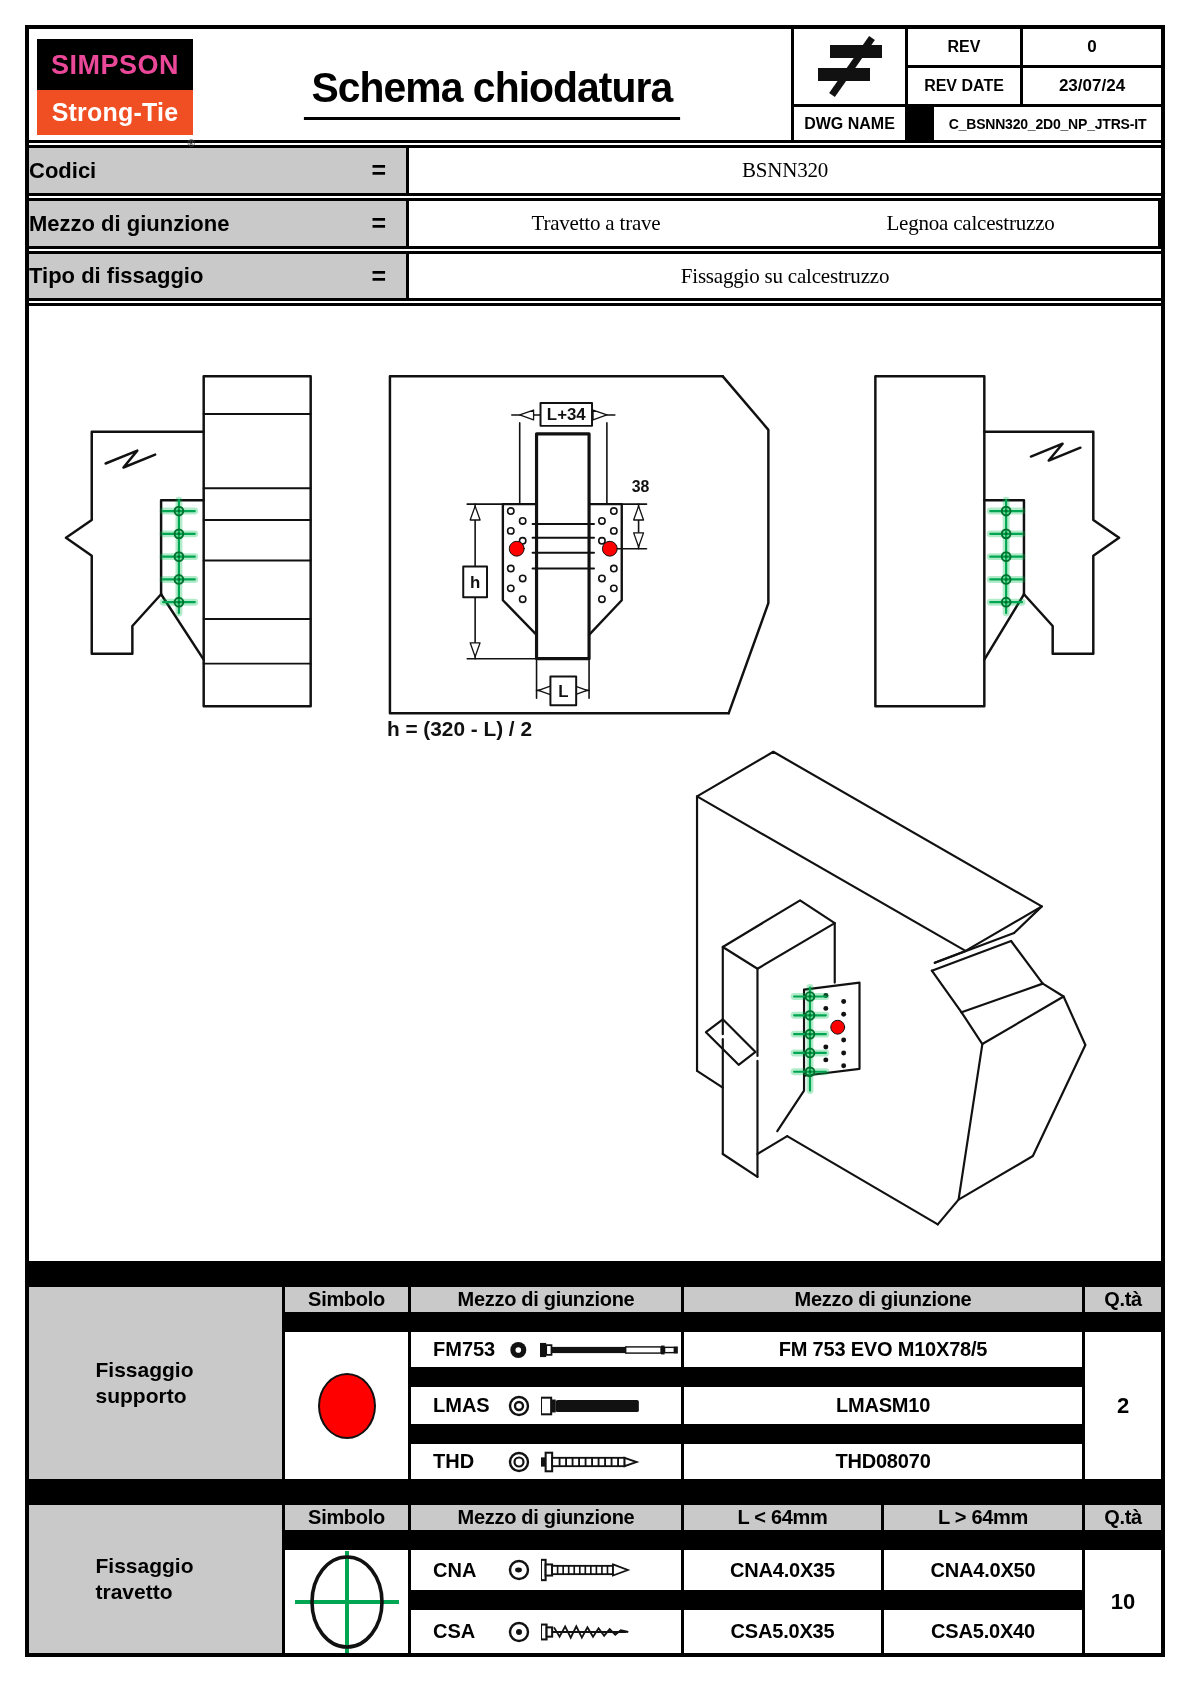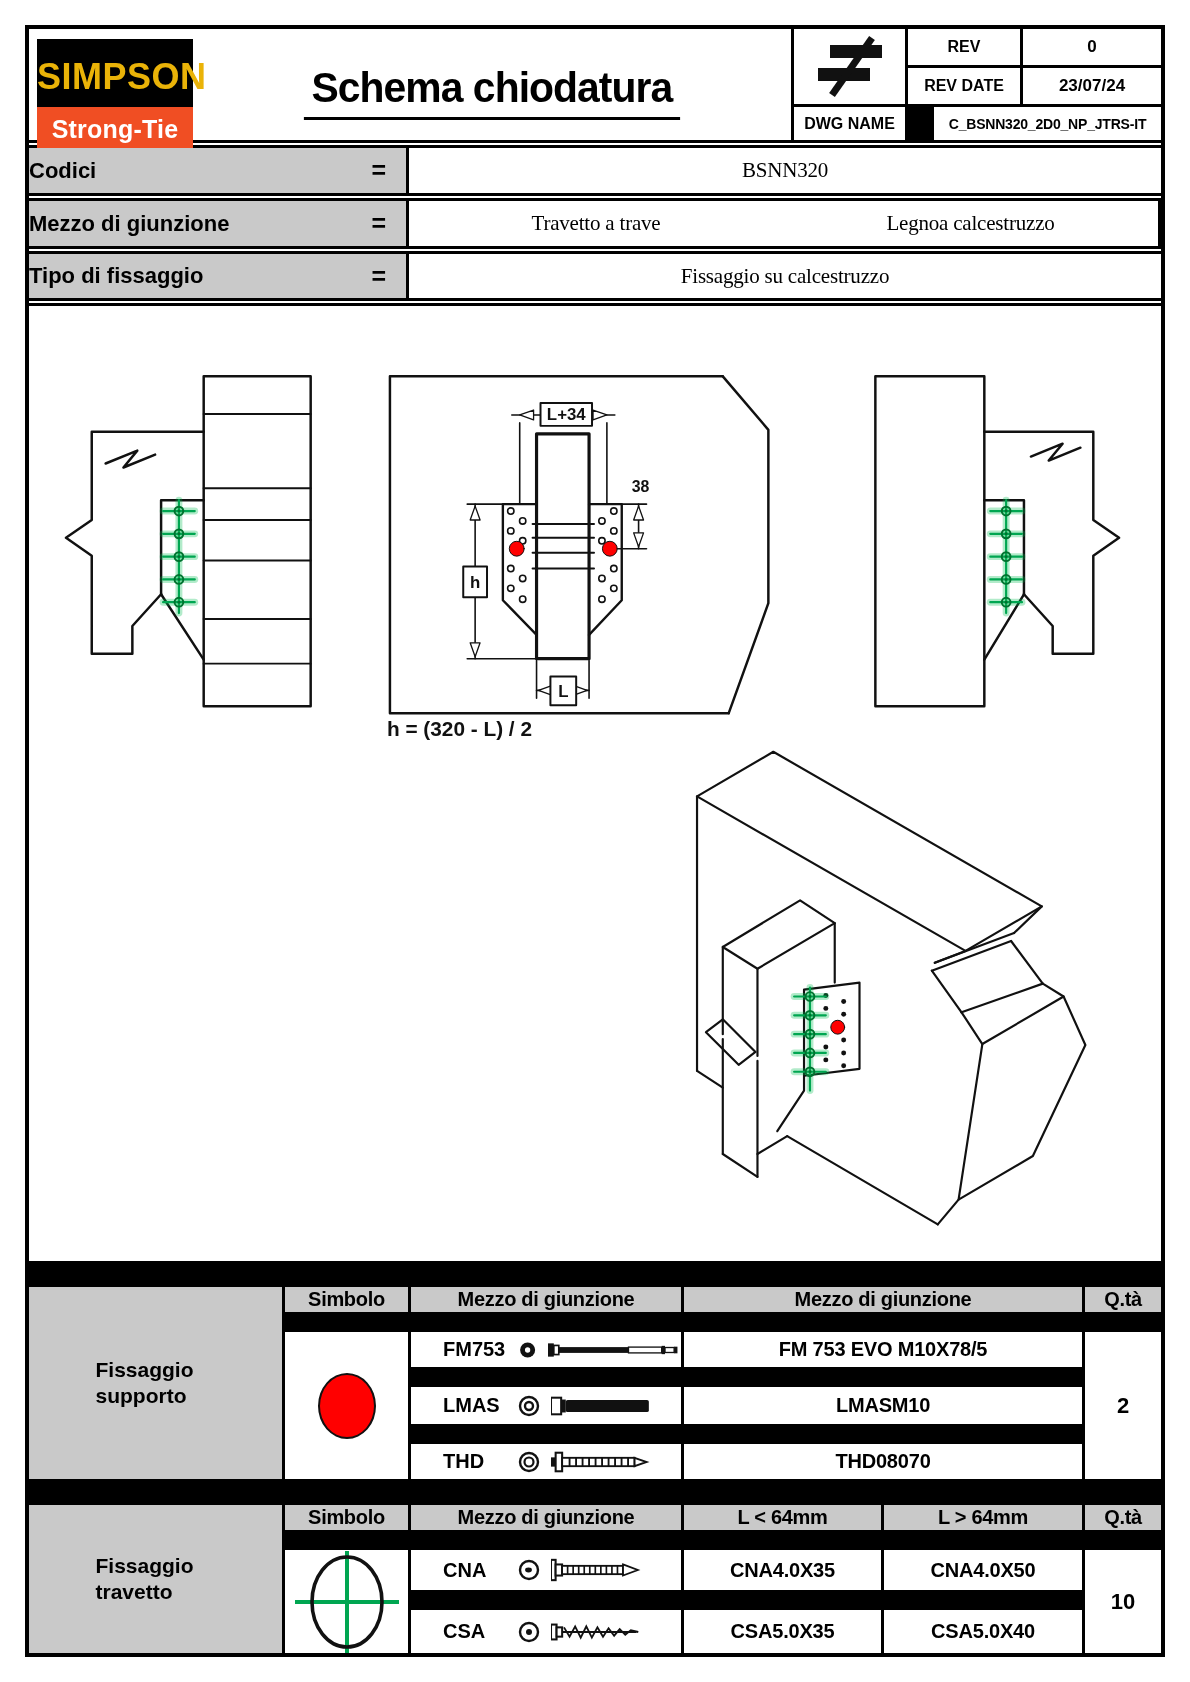--- a/index.html
+++ b/index.html
@@ -9,22 +9,22 @@
     -webkit-font-smoothing:antialiased;
   }
   .sheet{
     position:absolute;left:25px;top:25px;width:1140px;height:1632px;
     box-sizing:border-box;border:4px solid #000;display:flex;flex-direction:column;
     background:#fff;
   }
   
   .header{height:119px;position:relative;border-bottom:8px double #000;box-sizing:border-box;flex:none;}
   .logo{position:absolute;left:8px;top:10px;width:156px;}
-  .logo-top{background:#000;color:#eab308;font-weight:bold;font-size:36px;text-align:center;
-    padding:17px 0 9px;letter-spacing:0.5px;}
+  .logo-top{background:#000;color:#ec4899;font-weight:bold;font-size:27px;text-align:center;
+    padding:11px 0 9px;letter-spacing:0.5px;}
   .logo-bot{background:#F04E23;color:#fff;font-weight:bold;font-size:25px;text-align:center;
     padding:8px 0;position:relative;letter-spacing:0.2px;}
   .logo-reg{position:absolute;right:-2px;bottom:-14px;font-size:10px;color:#444;}
   .title-wrap{position:absolute;left:175px;right:382px;top:34px;text-align:center;}
   .title{display:inline-block;font-size:43px;font-weight:bold;letter-spacing:-1px;
     border-bottom:3px solid #000;padding:0 8px 5px;transform:scaleX(.95);}
   .hdr-table{position:absolute;right:0;top:0;width:370px;height:111px;box-sizing:border-box;
     border-left:3px solid #000;background:#000;display:grid;gap:3px;
     grid-template-columns:111px 112px 1fr;grid-template-rows:36px 36px 1fr;}
   .hdr-table>div{background:#fff;display:flex;align-items:center;justify-content:center;}
@@ -46,21 +46,21 @@
   
   .btbl{box-sizing:border-box;border-top:9px double #000;background:#000;display:grid;gap:3px;flex:none;}
   .t1{height:218px;grid-template-columns:253px 123px 270px 398px 1fr;grid-template-rows:42px 52px 54px 1fr;}
   .t2{height:174px;grid-template-columns:253px 123px 270px 197px 198px 1fr;grid-template-rows:42px 57px 1fr;}
   .btbl>div{background:#fff;display:flex;align-items:center;justify-content:center;margin-top:17px;}
   .btbl .hd{background:#c9c9c9;font-weight:bold;font-size:20px;letter-spacing:-0.3px;}
   .btbl .rowlab{background:#c9c9c9;font-weight:bold;font-size:21px;}
   .btbl .rowlab span{display:block;width:120px;line-height:1.25;}
   .span-rows{grid-row:2/-1;}
   .full-rows{grid-row:1/-1;}
-  .code-cell{justify-content:flex-start !important;padding-left:32px;gap:10px;}
+  .code-cell{justify-content:flex-start !important;padding-left:22px;gap:10px;}
   .code-lab{font-weight:bold;font-size:20px;min-width:64px;}
   .name-cell{font-weight:bold;font-size:20px;letter-spacing:-0.2px;}
   .qty-cell{font-weight:bold;font-size:22px;}
   .red-dot{width:58px;height:66px;border-radius:50%;background:#FF0000;border:2px solid #111;box-sizing:border-box;}
 </style>
 </head>
 <body>
 
 <div class="sheet">
 

